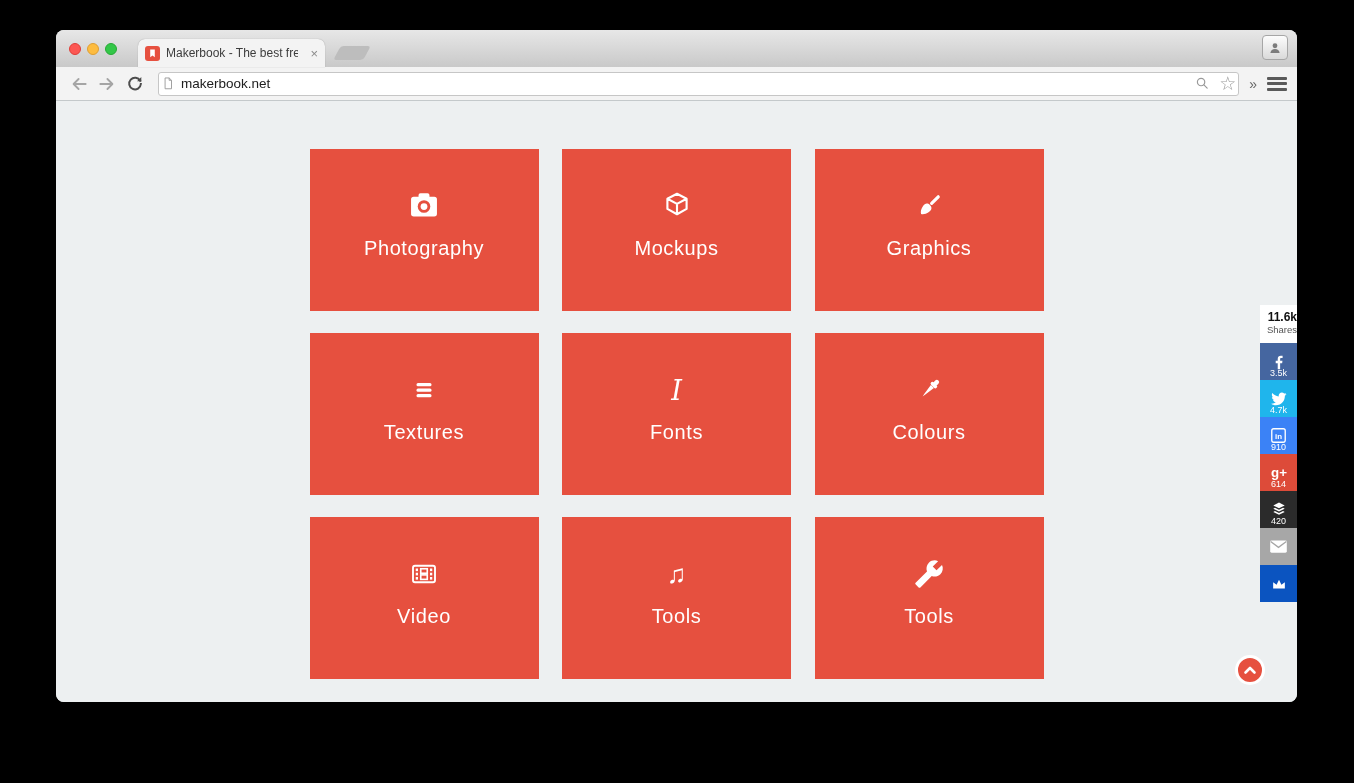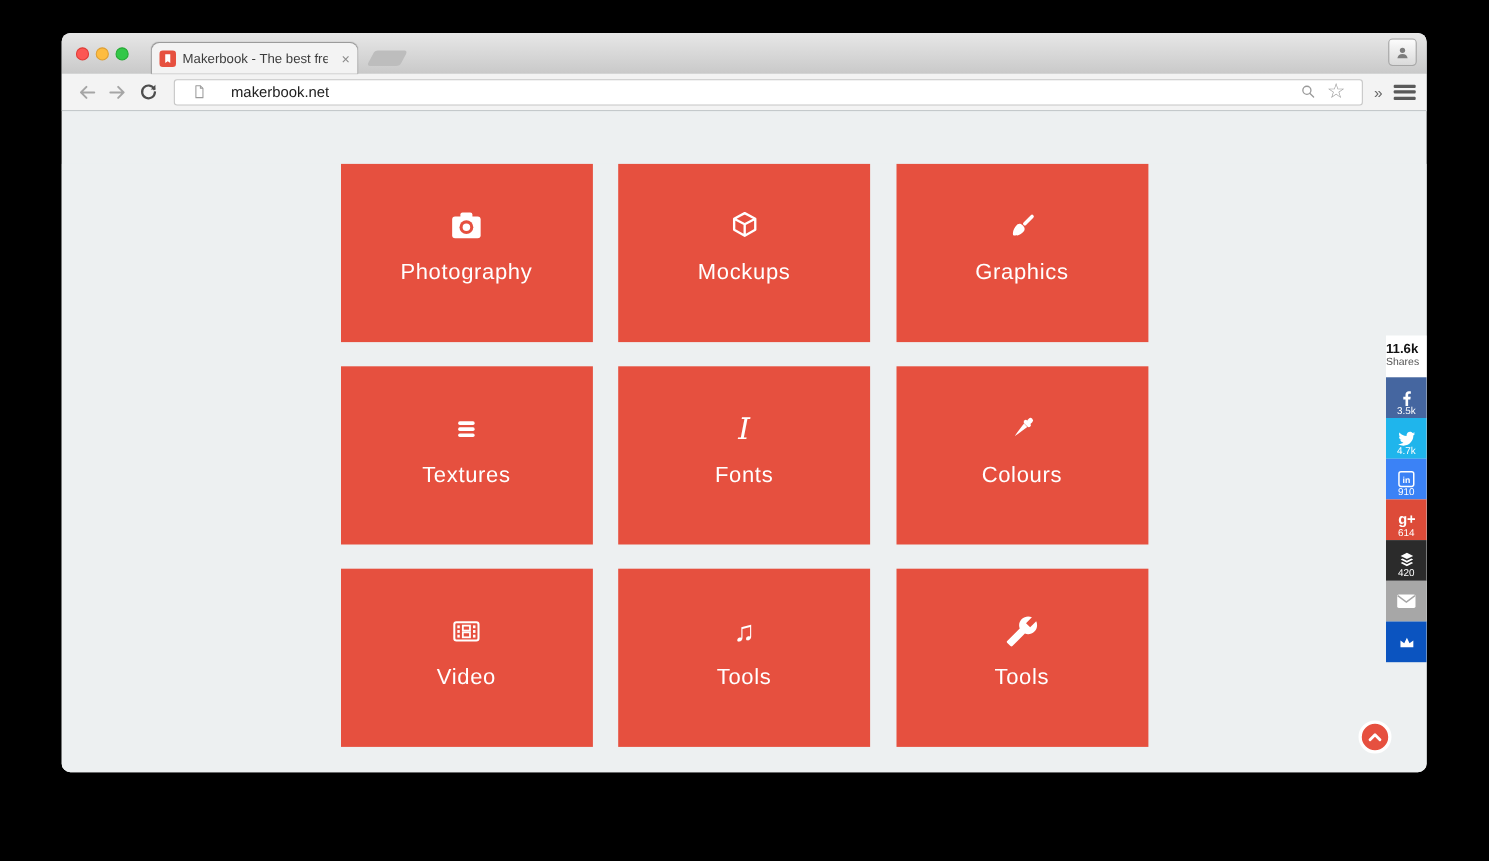--- a/index.html
+++ b/index.html
@@ -33,21 +33,21 @@
                  border:1px solid #a6a6a6; border-radius:4px;
                  background:linear-gradient(#fcfcfc,#dadada);
                  display:flex; align-items:center; justify-content:center; }
 
   
   .toolbar { height:34px; background:#f3f3f3; border-bottom:1px solid #c4c9cb;
              display:flex; align-items:center; padding:0 10px; }
   .nav-ic { width:26px; height:26px; display:flex; align-items:center; justify-content:center;
             flex:0 0 auto; margin-right:2px; cursor:pointer; }
   .urlbar { flex:1; height:24px; background:#fff; border:1px solid #c6c6c6; border-radius:3px;
-            display:flex; align-items:center; padding:0 15px; margin:0 6px 0 8px;gap:16px; }
+            display:flex; align-items:center; padding:0 2px; margin:0 6px 0 8px; }
   .url-text { font-size:13.5px; color:#202020; margin-left:6px; flex:1; }
   .url-right { display:flex; align-items:center; gap:8px; }
   .star-glyph { font-size:19px; color:#9a9a9a; line-height:1; cursor:pointer; }
   .chev-overflow { font-size:14px; color:#666; margin:0 6px 0 4px; cursor:pointer; }
   .menu-ic { width:20px; height:14px; display:flex; flex-direction:column;
              justify-content:space-between; cursor:pointer; margin-left:4px; }
   .menu-ic span { height:3px; background:#5a5a5a; border-radius:1px; }
 
   
   .content { position:relative; height:600px; background:#edf0f1;margin-top:48px; }
@@ -57,21 +57,21 @@
   .tile { background:#e6503f; display:flex; flex-direction:column; align-items:center;
           padding-top:36px; cursor:pointer; }
   .tile-icon { height:42px; display:flex; align-items:center; justify-content:center; }
   .tile-label { margin-top:10px; color:#fff; font-size:20px; letter-spacing:.6px; }
   .glyph-serif { font-family:"DejaVu Serif","Liberation Serif",serif; font-style:italic;
                  font-size:27px; color:#fff; line-height:1; }
   .glyph-note { font-size:26px; color:#fff; line-height:1; }
 
   
   .sharebar { position:absolute; right:0; top:156px; width:37px; }
-  .share-total { background:#fff; height:38px; text-align:left; padding-top:5px; }
+  .share-total { background:#fff; height:38px; text-align:right; padding-top:5px; }
   .share-total .num { font-size:12px; font-weight:bold; color:#111; line-height:1.2; }
   .share-total .lbl { font-size:9.5px; color:#555; }
   .share-btn { position:relative; height:37px; display:flex; align-items:center;
                justify-content:center; padding-top:0; cursor:pointer; }
   .share-btn.centered { align-items:center; padding-top:0; }
   .share-count { position:absolute; bottom:2px; left:0; right:0; text-align:center;
                  font-size:9px; color:#fff; }
 
   
   .scrolltop { position:absolute; left:1179px; top:506px; width:30px; height:30px;

